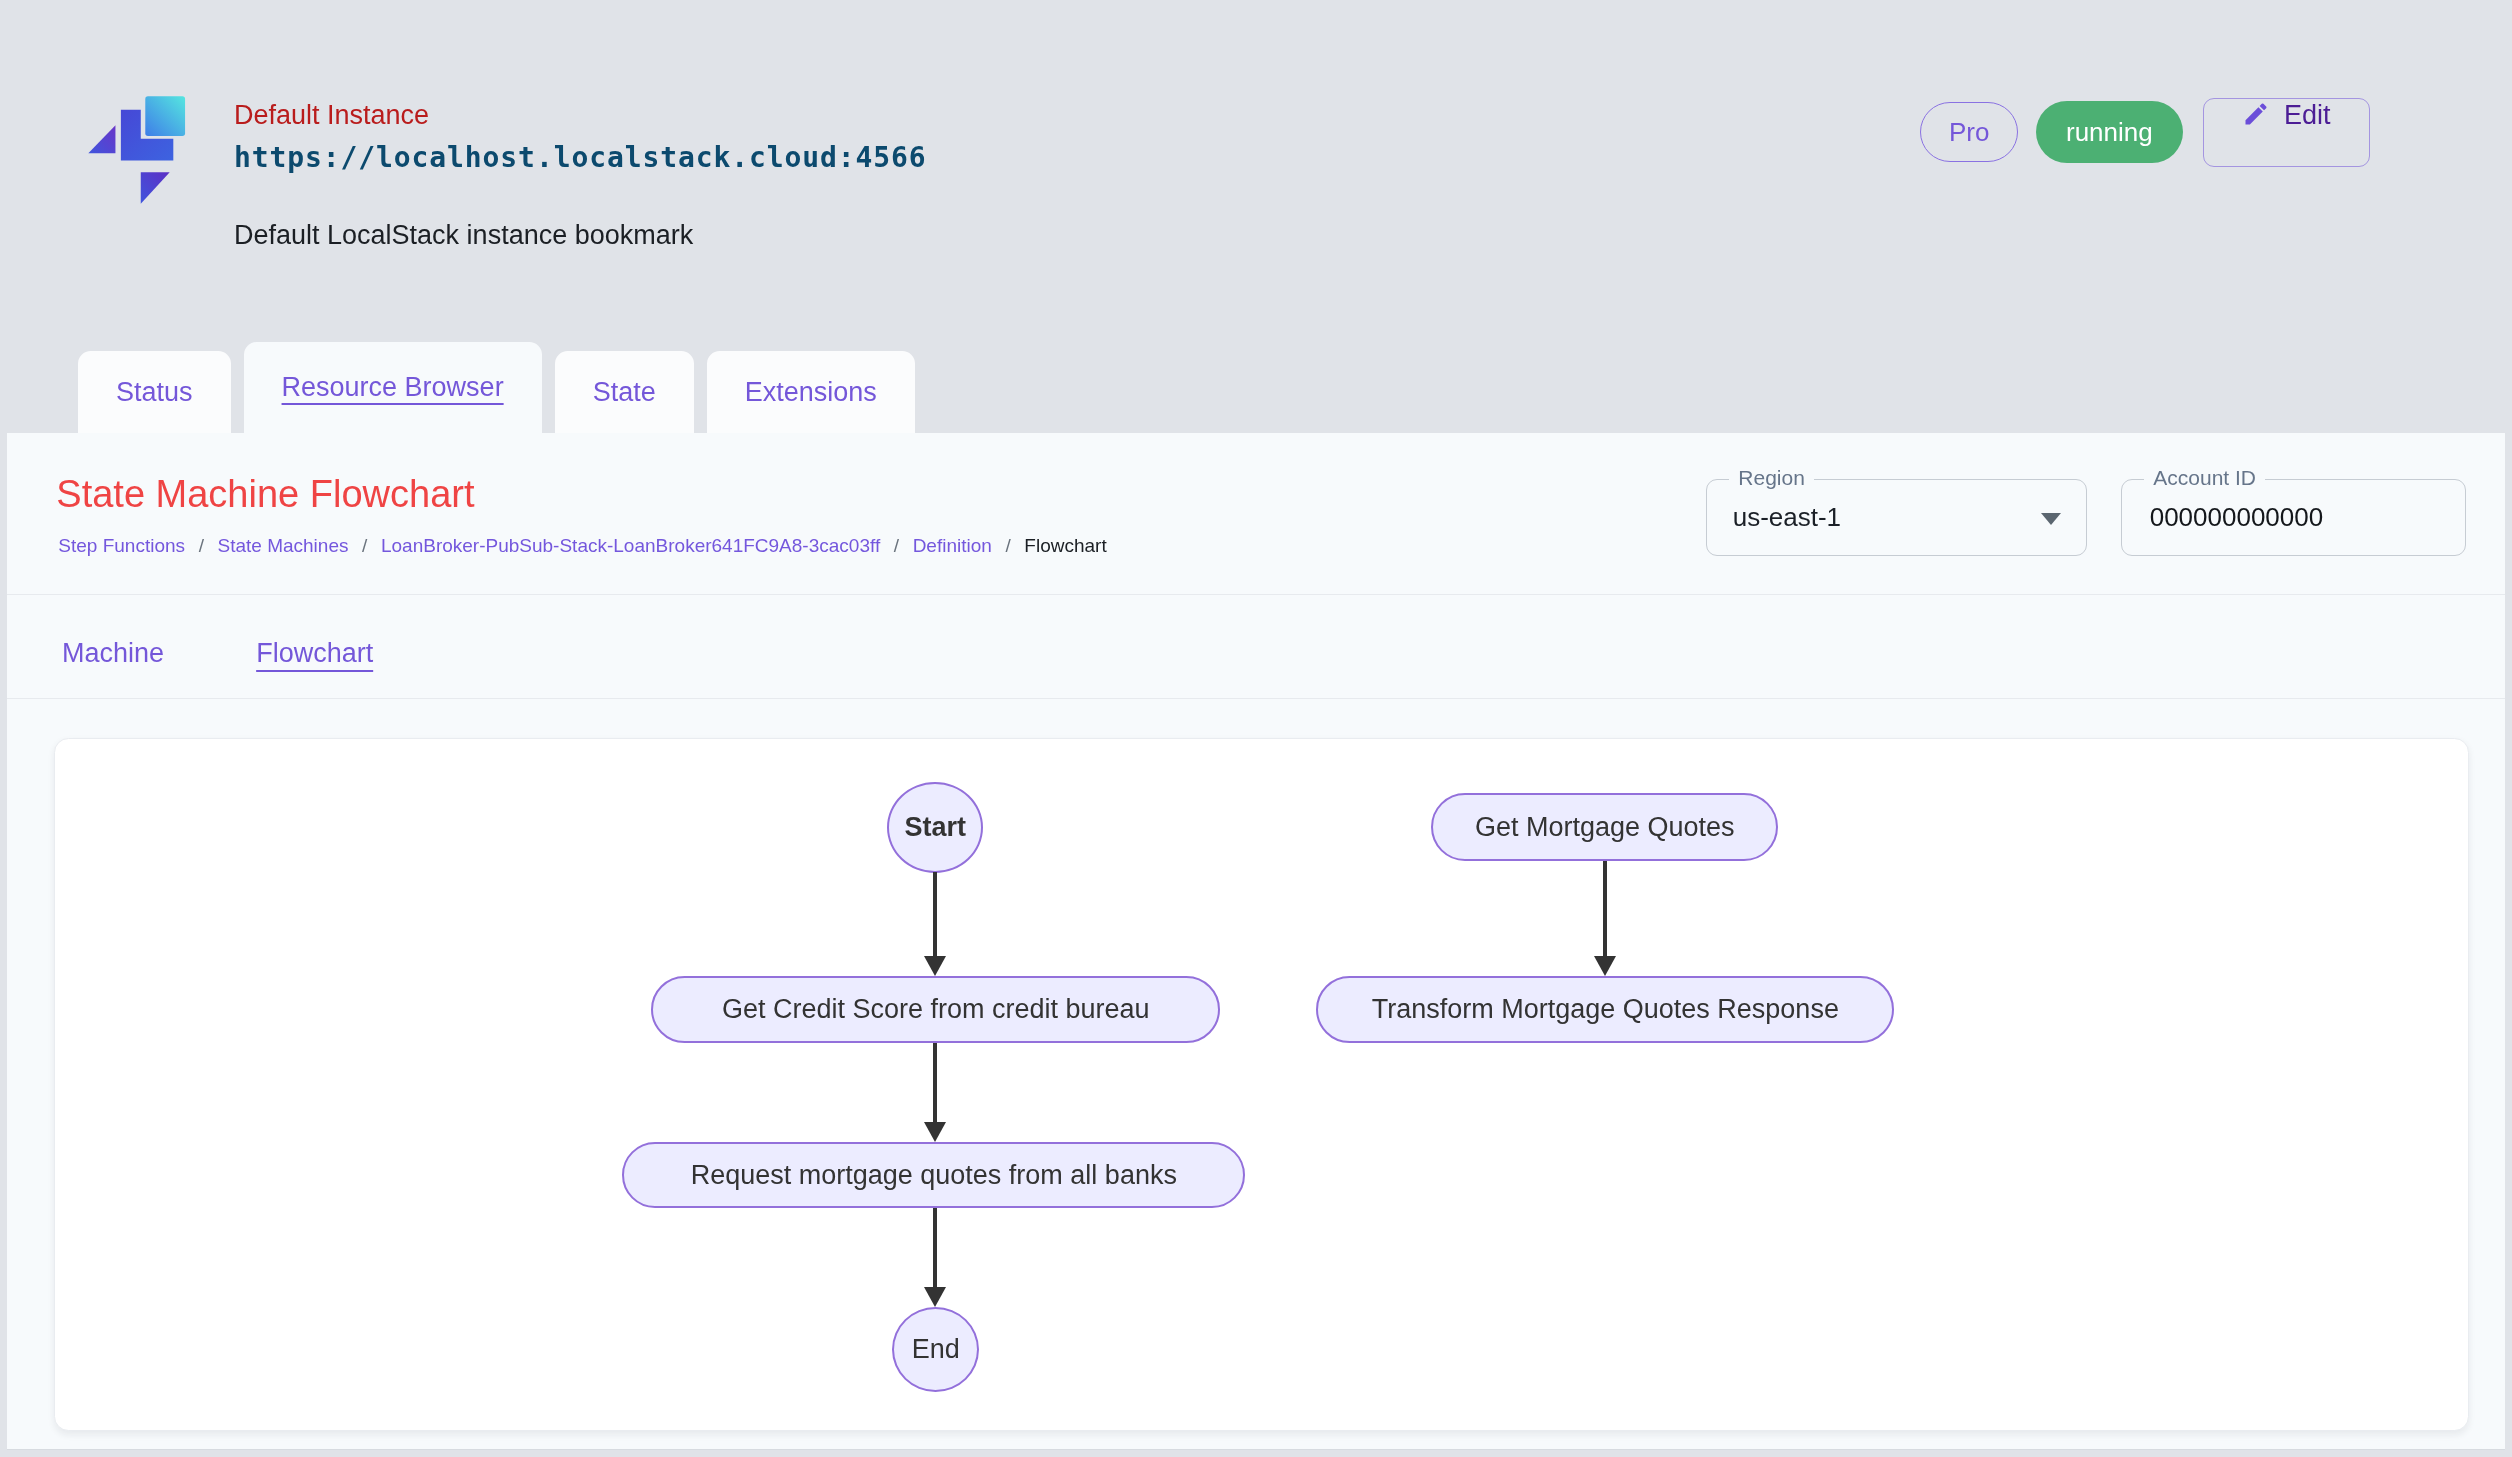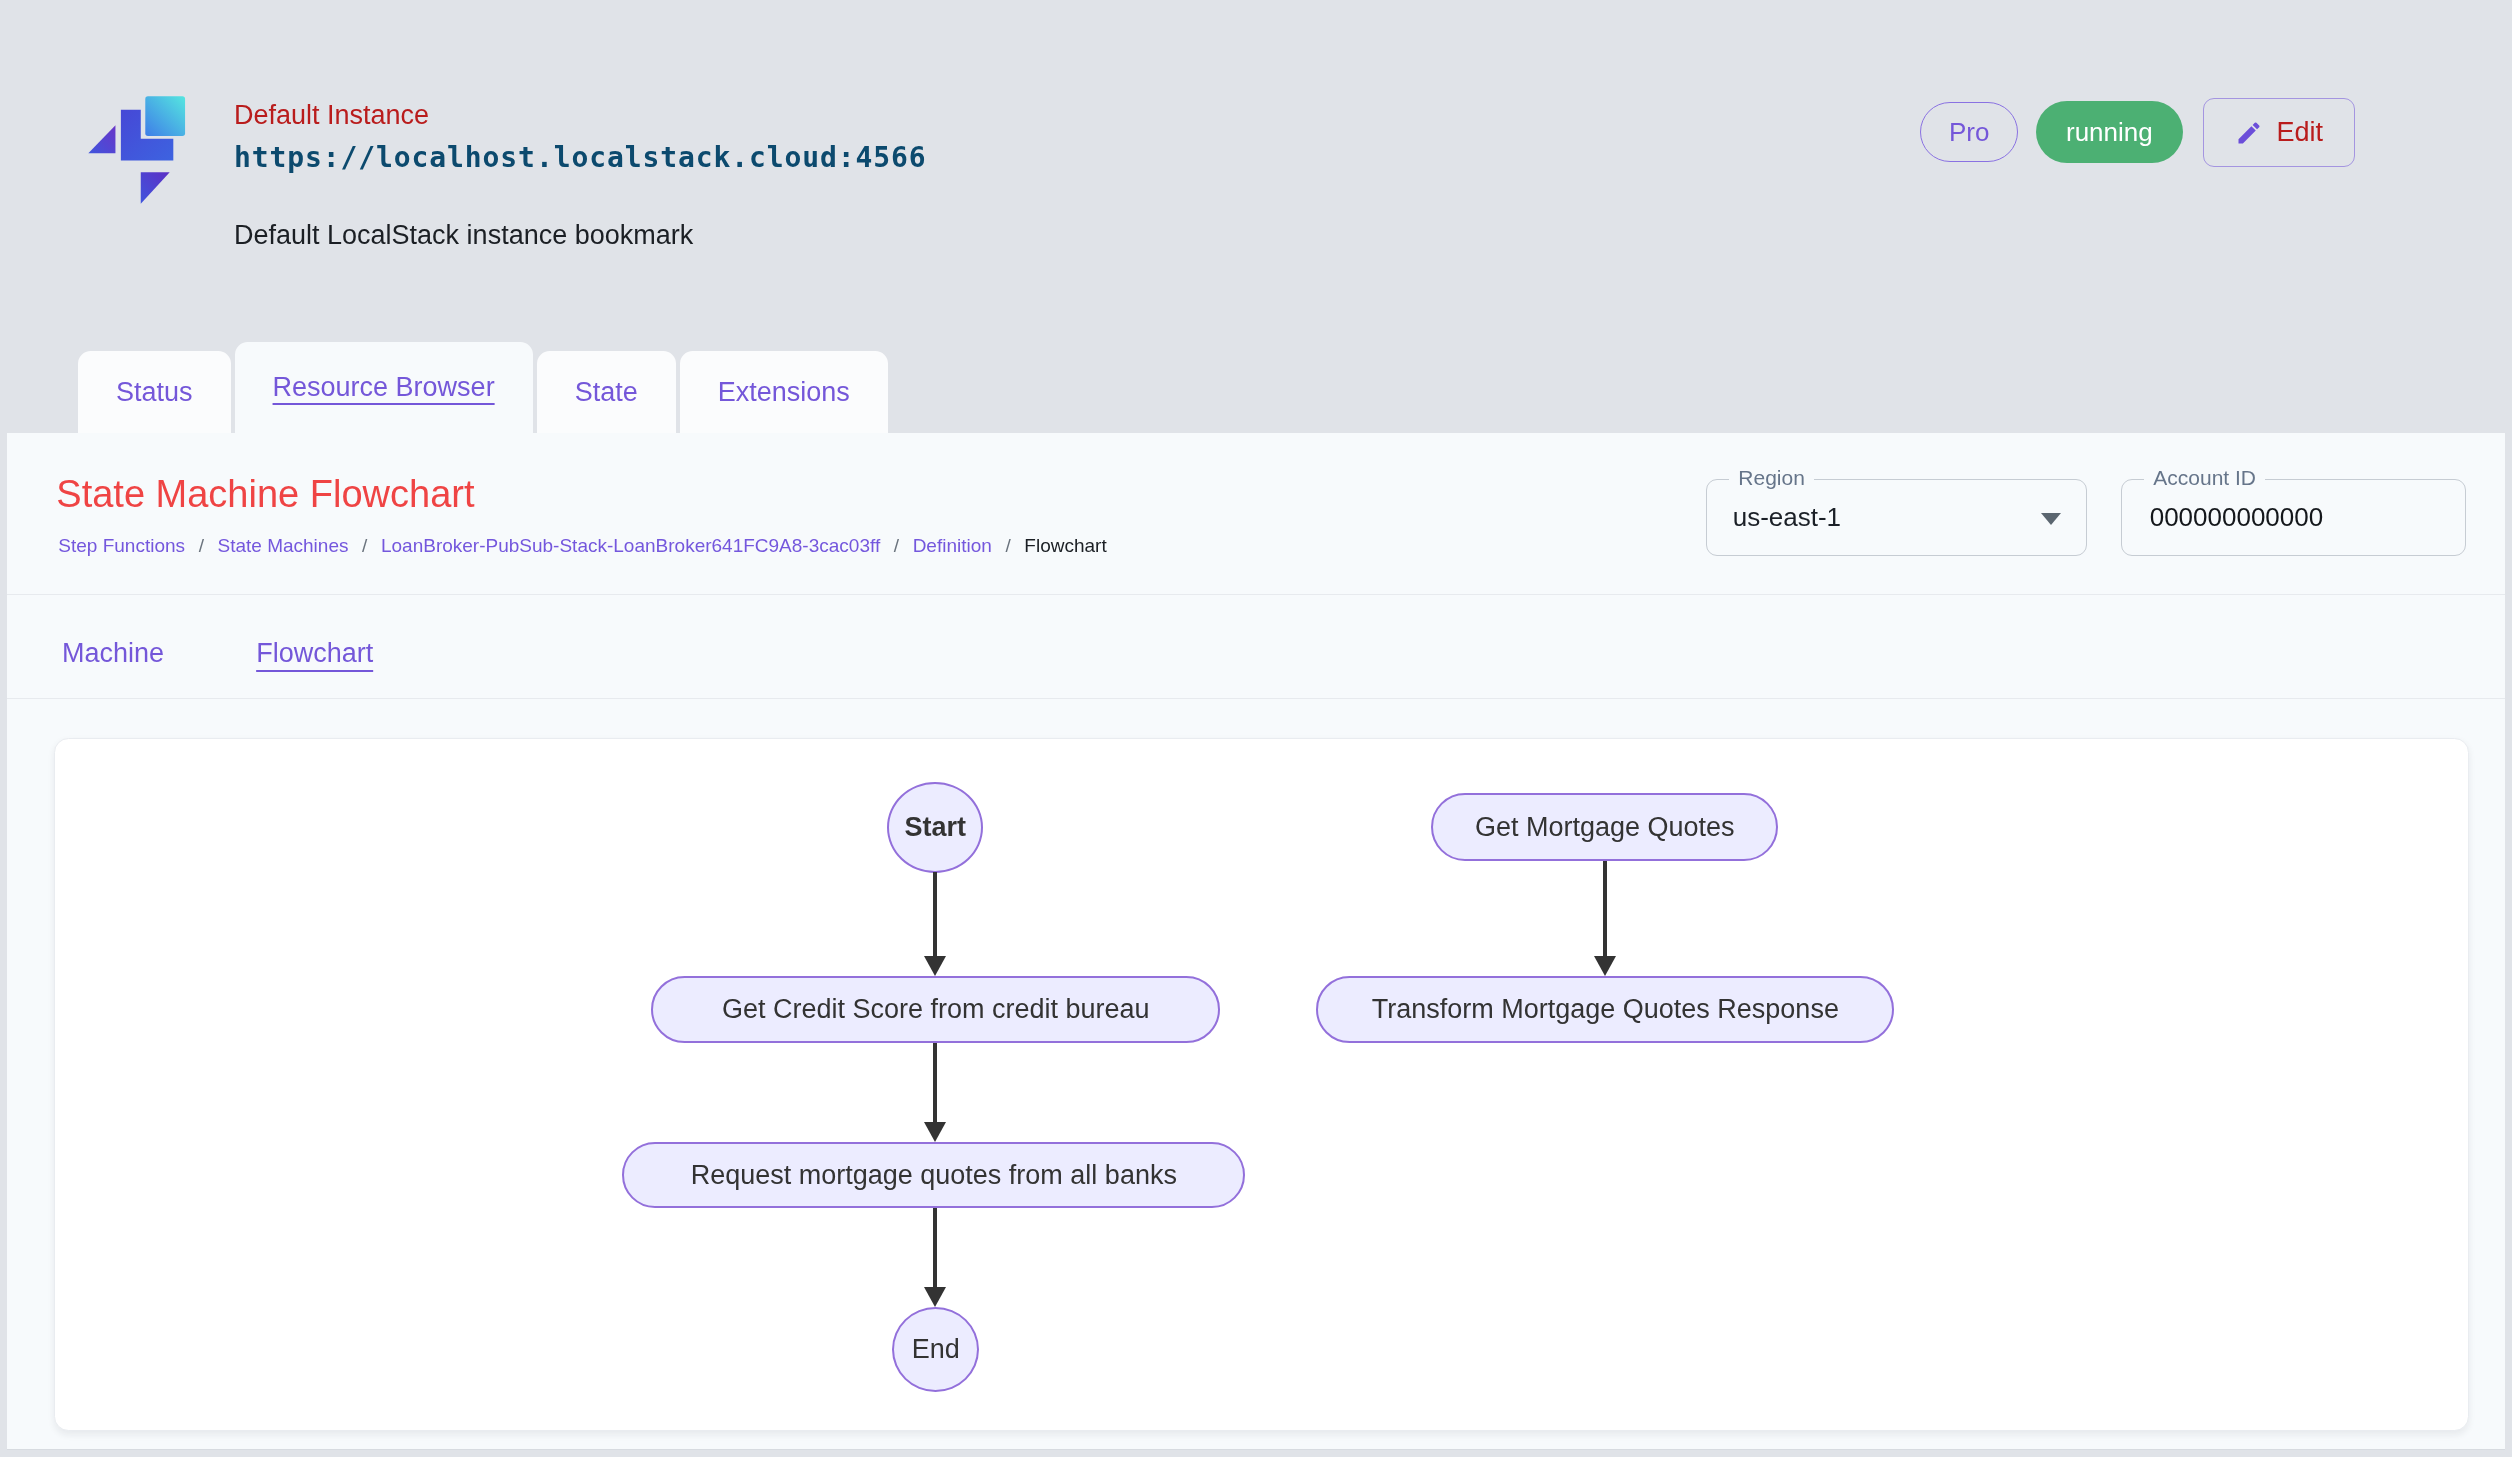--- a/index.html
+++ b/index.html
@@ -26,30 +26,30 @@
   .pill { display: flex; align-items: center; justify-content: center; border-radius: 36px; }
   .pro-badge {
     position: absolute; left: 1920px; top: 102px; height: 60px; padding: 0 28px;
     border: 1.8px solid #8a72e2; color: #7457d9; font-size: 26px; background: transparent;
   }
   .running-badge {
     position: absolute; left: 2036px; top: 101px; height: 62px; padding: 0 30px;
     background: #4cb073; color: #ffffff; font-size: 26px;
   }
   .edit-button {
-    position: absolute; left: 2203px; top: 98px; width: 152px; height: 69px;
+    position: absolute; left: 2203px; top: 98px; width: 167px; height: 69px;
     border: 1.8px solid rgba(115, 86, 217, 0.55); border-radius: 11px;
-    color: #b91c1c; font-size: 27px; display: flex; align-items: center; justify-content: center;
+    color: #4c1d95; font-size: 27px; display: flex; align-items: flex-start; justify-content: center;
     gap: 13.6px; background: transparent; cursor: pointer;
   }
   .edit-button svg { width: 28px; height: 28px; }
 
   
   .tabbar { position: absolute; left: 78px; top: 342px; height: 91px;
-            display: flex; align-items: flex-end; gap: 4px; }
+            display: flex; align-items: flex-end; gap: 13px; }
   .tab {
     height: 82px; padding: 0 38px; background: #fbfcfd;
     border-radius: 12.7px 12.7px 0 0; color: #7457d9; font-size: 27px;
     display: flex; align-items: center; cursor: pointer; white-space: nowrap;
   }
   .tab.active {
     height: 91px; background: #f7fafc;
     text-decoration: underline; text-underline-offset: 7.3px; text-decoration-thickness: 1.8px;
   }
 

